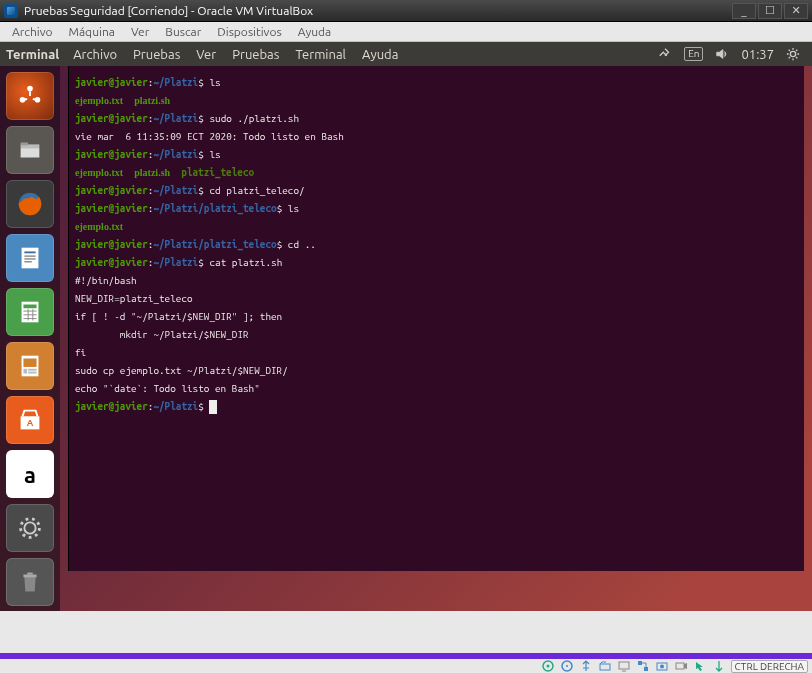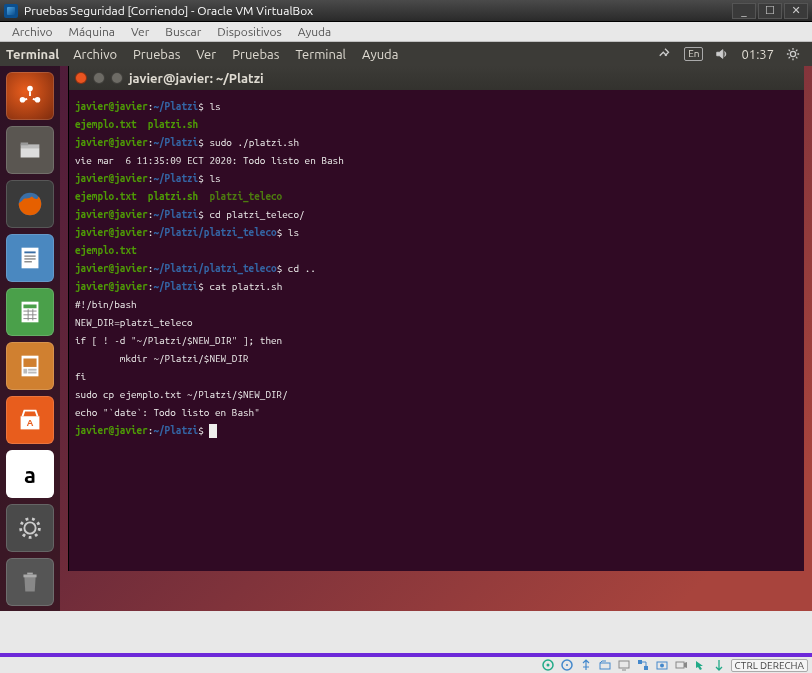--- a/index.html
+++ b/index.html
@@ -178,38 +178,38 @@
   flex: 1;
   padding: 8px 6px;
   font-family: "Ubuntu Mono", "Consolas", monospace;
   font-size: 10px;
   line-height: 18px;
   color: #eee;
   overflow: hidden;
   white-space: pre;
   background: #300a24;
 }
-.c-green { color: #4e9a06; font-weight: bold; }
+.c-green { color: #4e9a06; font-weight: bold; font-family: Liberation Serif, serif; }
 .c-blue { color: #4d7c0f; font-weight: bold; }
 .c-white { color: #eeeeec; }
 .prompt-user { color: #4e9a06; font-weight: bold; }
 .prompt-path { color: #3465a4; font-weight: bold; }
 .prompt-sep { color: #eeeeec; }
 .cursor {
   display: inline-block;
   width: 8px; height: 14px;
   background: #eeeeec;
   vertical-align: middle;
 }
 
 
 .vbox-statusbar {
   height: 20px;
   background: #e8e8e8;
-  border-top: 4px solid #6d28d9;
+  border-top: 6px solid #6d28d9;
   display: flex;
   align-items: center;
   justify-content: flex-end;
   padding: 0 4px;
   font-size: 11px;
   color: #444;
   gap: 4px;
   margin-top: 42px;
 }
 .vbox-statusbar .sicon {
@@ -357,28 +357,20 @@
         <div class="licon trash-icon">
           <svg viewBox="0 0 32 32">
               <path d="M10 10h12l-1 16H11z" fill="#888"></path>
               <rect x="9" y="8" width="14" height="3" fill="#aaa"></rect>
               <rect x="13" y="6" width="6" height="2" fill="#aaa"></rect>
             </svg>
         </div>
       </div>
 
       <div class="terminal-window">
-        <div class="term-titlebar">
-          <div class="tbtns">
-            <div class="tbtn close"></div>
-            <div class="tbtn min"></div>
-            <div class="tbtn max"></div>
-          </div>
-          <div class="term-title">javier@javier: ~/Platzi</div>
-        </div>
         <div class="term-body" id="term-body"><div><span class="prompt-user">javier@javier</span><span class="prompt-sep">:</span><span class="prompt-path">~/Platzi</span><span class="prompt-sep">$ </span><span class="c-white">ls</span></div><div><span class="c-green">ejemplo.txt</span>  <span class="c-green">platzi.sh</span></div><div><span class="prompt-user">javier@javier</span><span class="prompt-sep">:</span><span class="prompt-path">~/Platzi</span><span class="prompt-sep">$ </span><span class="c-white">sudo ./platzi.sh</span></div><div class="c-white">vie mar  6 11:35:09 ECT 2020: Todo listo en Bash</div><div><span class="prompt-user">javier@javier</span><span class="prompt-sep">:</span><span class="prompt-path">~/Platzi</span><span class="prompt-sep">$ </span><span class="c-white">ls</span></div><div><span class="c-green">ejemplo.txt</span>  <span class="c-green">platzi.sh</span>  <span class="c-blue">platzi_teleco</span></div><div><span class="prompt-user">javier@javier</span><span class="prompt-sep">:</span><span class="prompt-path">~/Platzi</span><span class="prompt-sep">$ </span><span class="c-white">cd platzi_teleco/</span></div><div><span class="prompt-user">javier@javier</span><span class="prompt-sep">:</span><span class="prompt-path">~/Platzi/platzi_teleco</span><span class="prompt-sep">$ </span><span class="c-white">ls</span></div><div><span class="c-green">ejemplo.txt</span></div><div><span class="prompt-user">javier@javier</span><span class="prompt-sep">:</span><span class="prompt-path">~/Platzi/platzi_teleco</span><span class="prompt-sep">$ </span><span class="c-white">cd ..</span></div><div><span class="prompt-user">javier@javier</span><span class="prompt-sep">:</span><span class="prompt-path">~/Platzi</span><span class="prompt-sep">$ </span><span class="c-white">cat platzi.sh</span></div><div class="c-white">#!/bin/bash</div><div class="c-white"></div><div class="c-white">NEW_DIR=platzi_teleco</div><div class="c-white"></div><div class="c-white">if [ ! -d "~/Platzi/$NEW_DIR" ]; then</div><div class="c-white">        mkdir ~/Platzi/$NEW_DIR</div><div class="c-white">fi</div><div class="c-white"></div><div class="c-white">sudo cp ejemplo.txt ~/Platzi/$NEW_DIR/</div><div class="c-white">echo "`date`: Todo listo en Bash"</div><div class="c-white"></div><div><span class="prompt-user">javier@javier</span><span class="prompt-sep">:</span><span class="prompt-path">~/Platzi</span><span class="prompt-sep">$ </span><span class="c-white"></span><span class="cursor"></span></div></div>
       </div>
 
     </div>
   </div>
 
   <div class="vbox-statusbar">
     <div class="sicon">
         <svg viewBox="0 0 14 14">
           <circle cx="7" cy="7" r="5" fill="none" stroke="#2a8" stroke-width="1.5"></circle>

